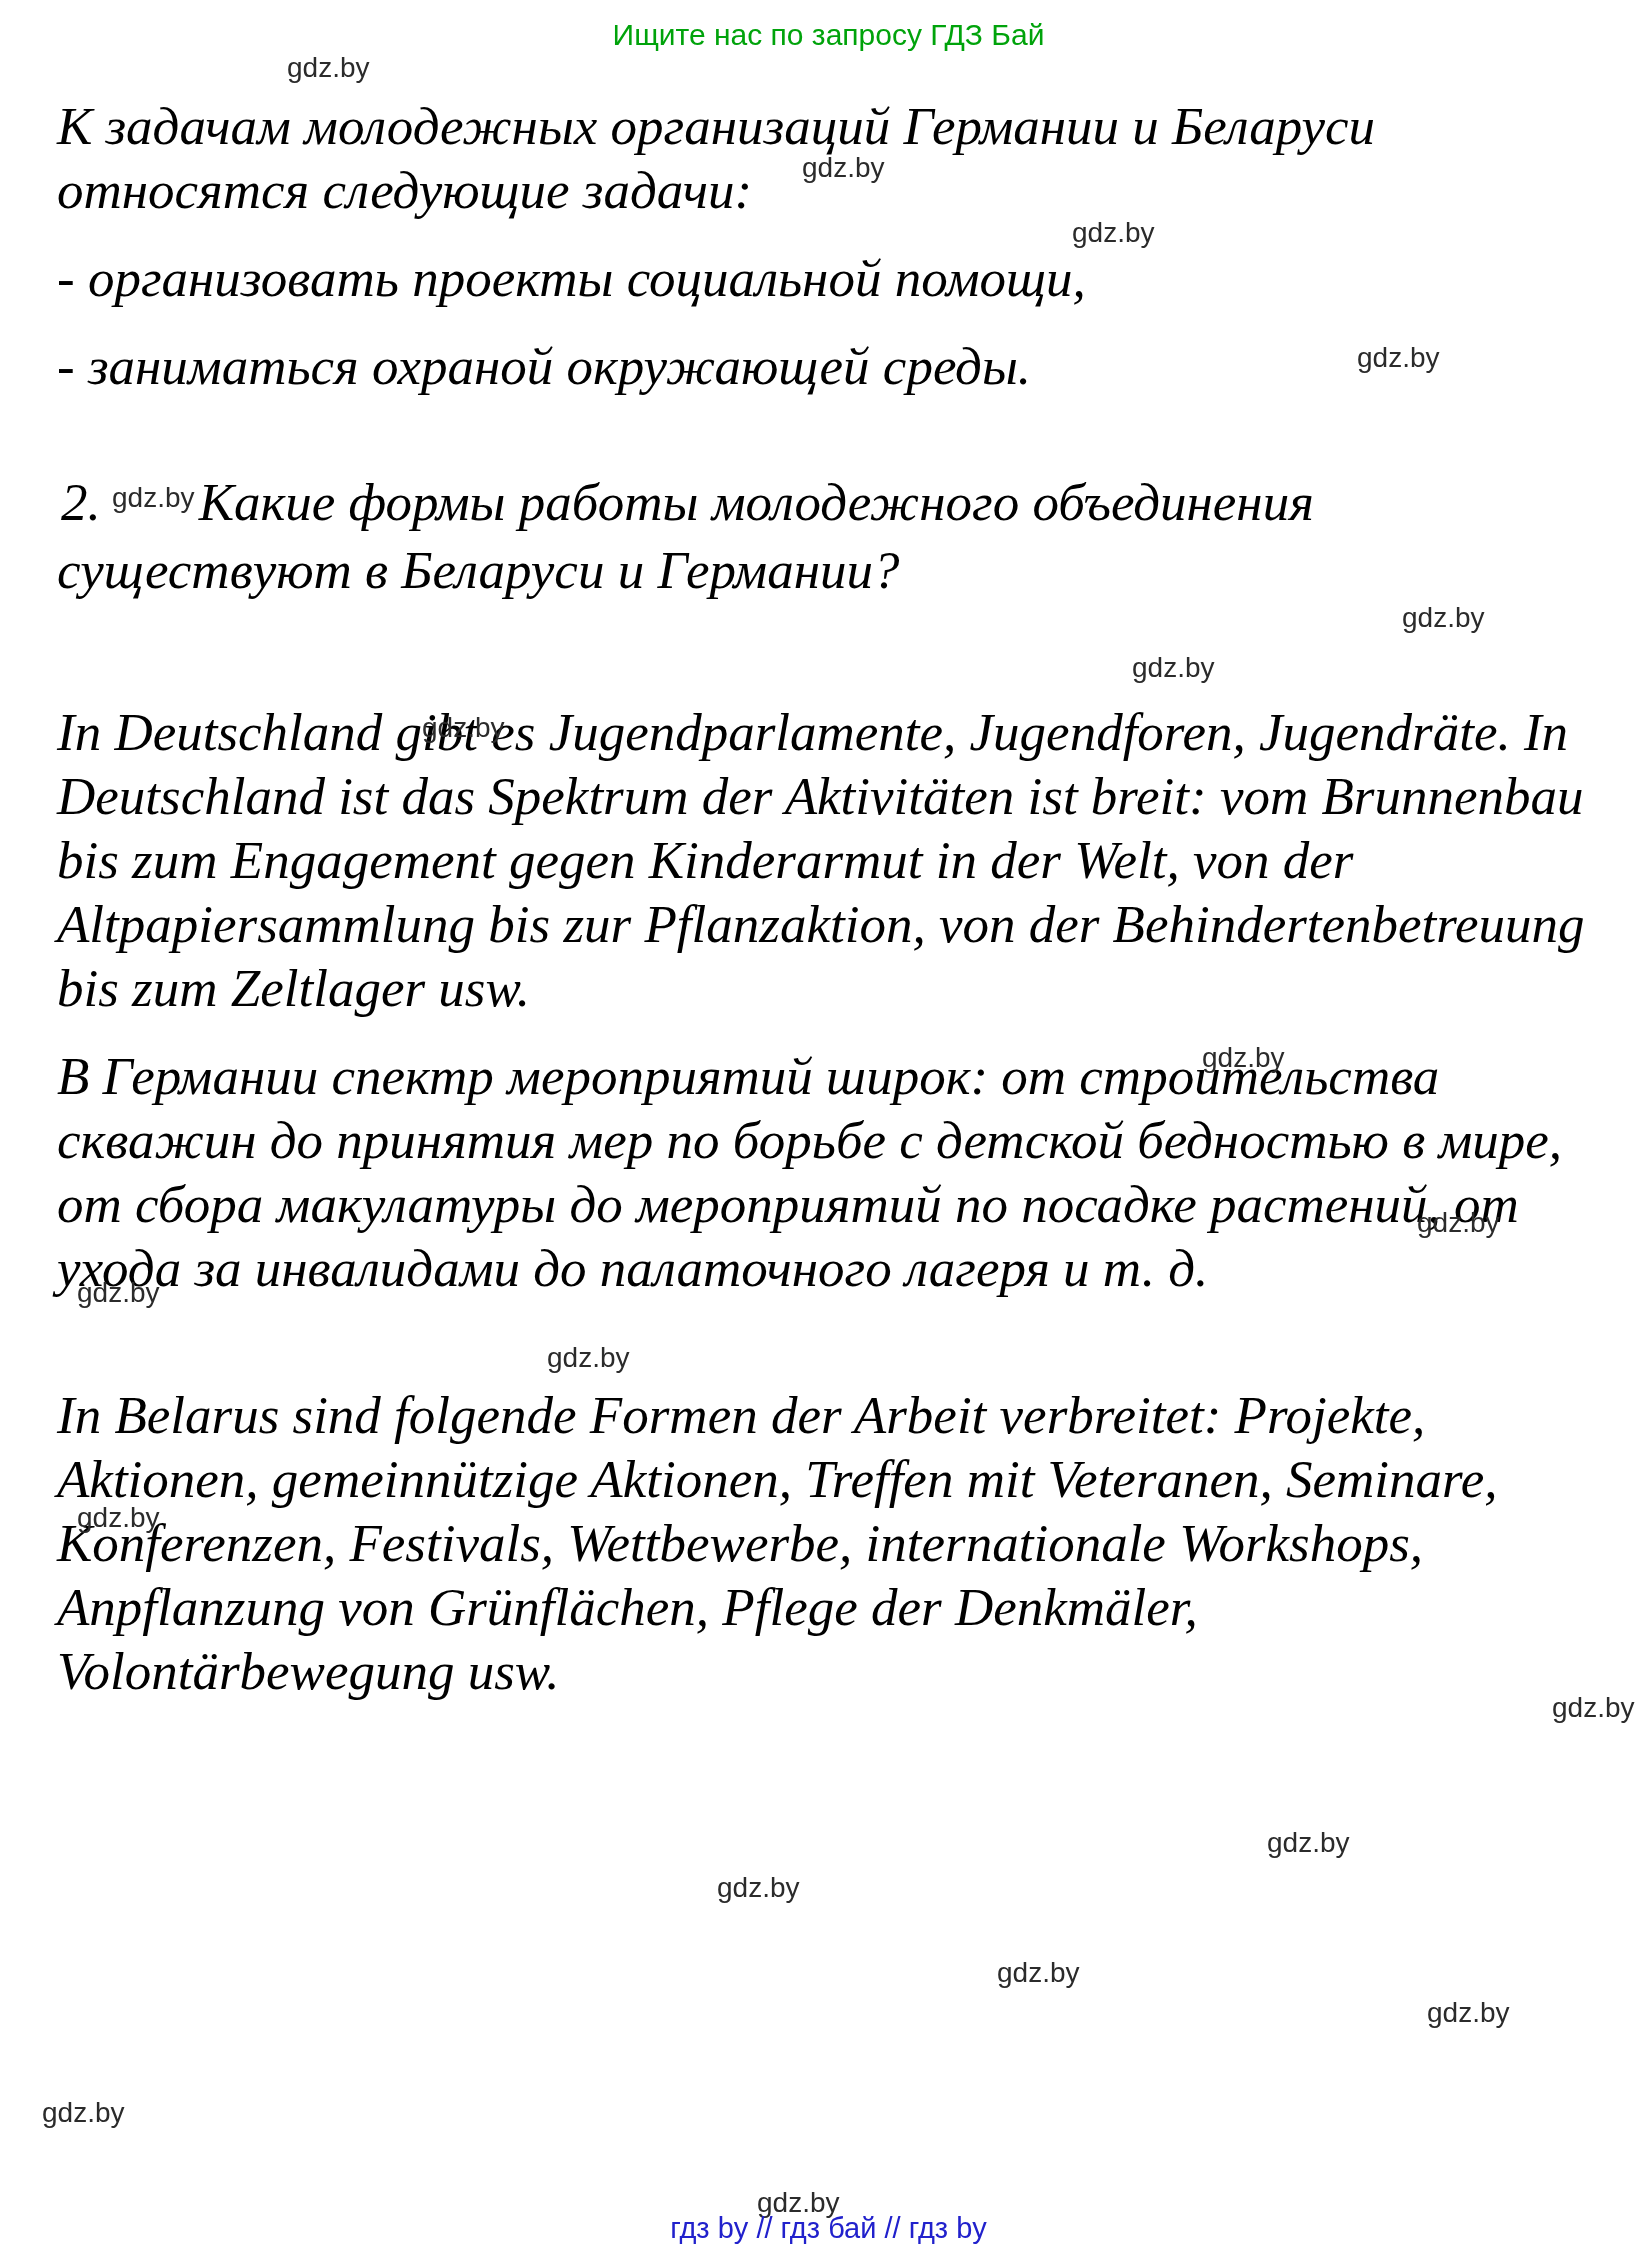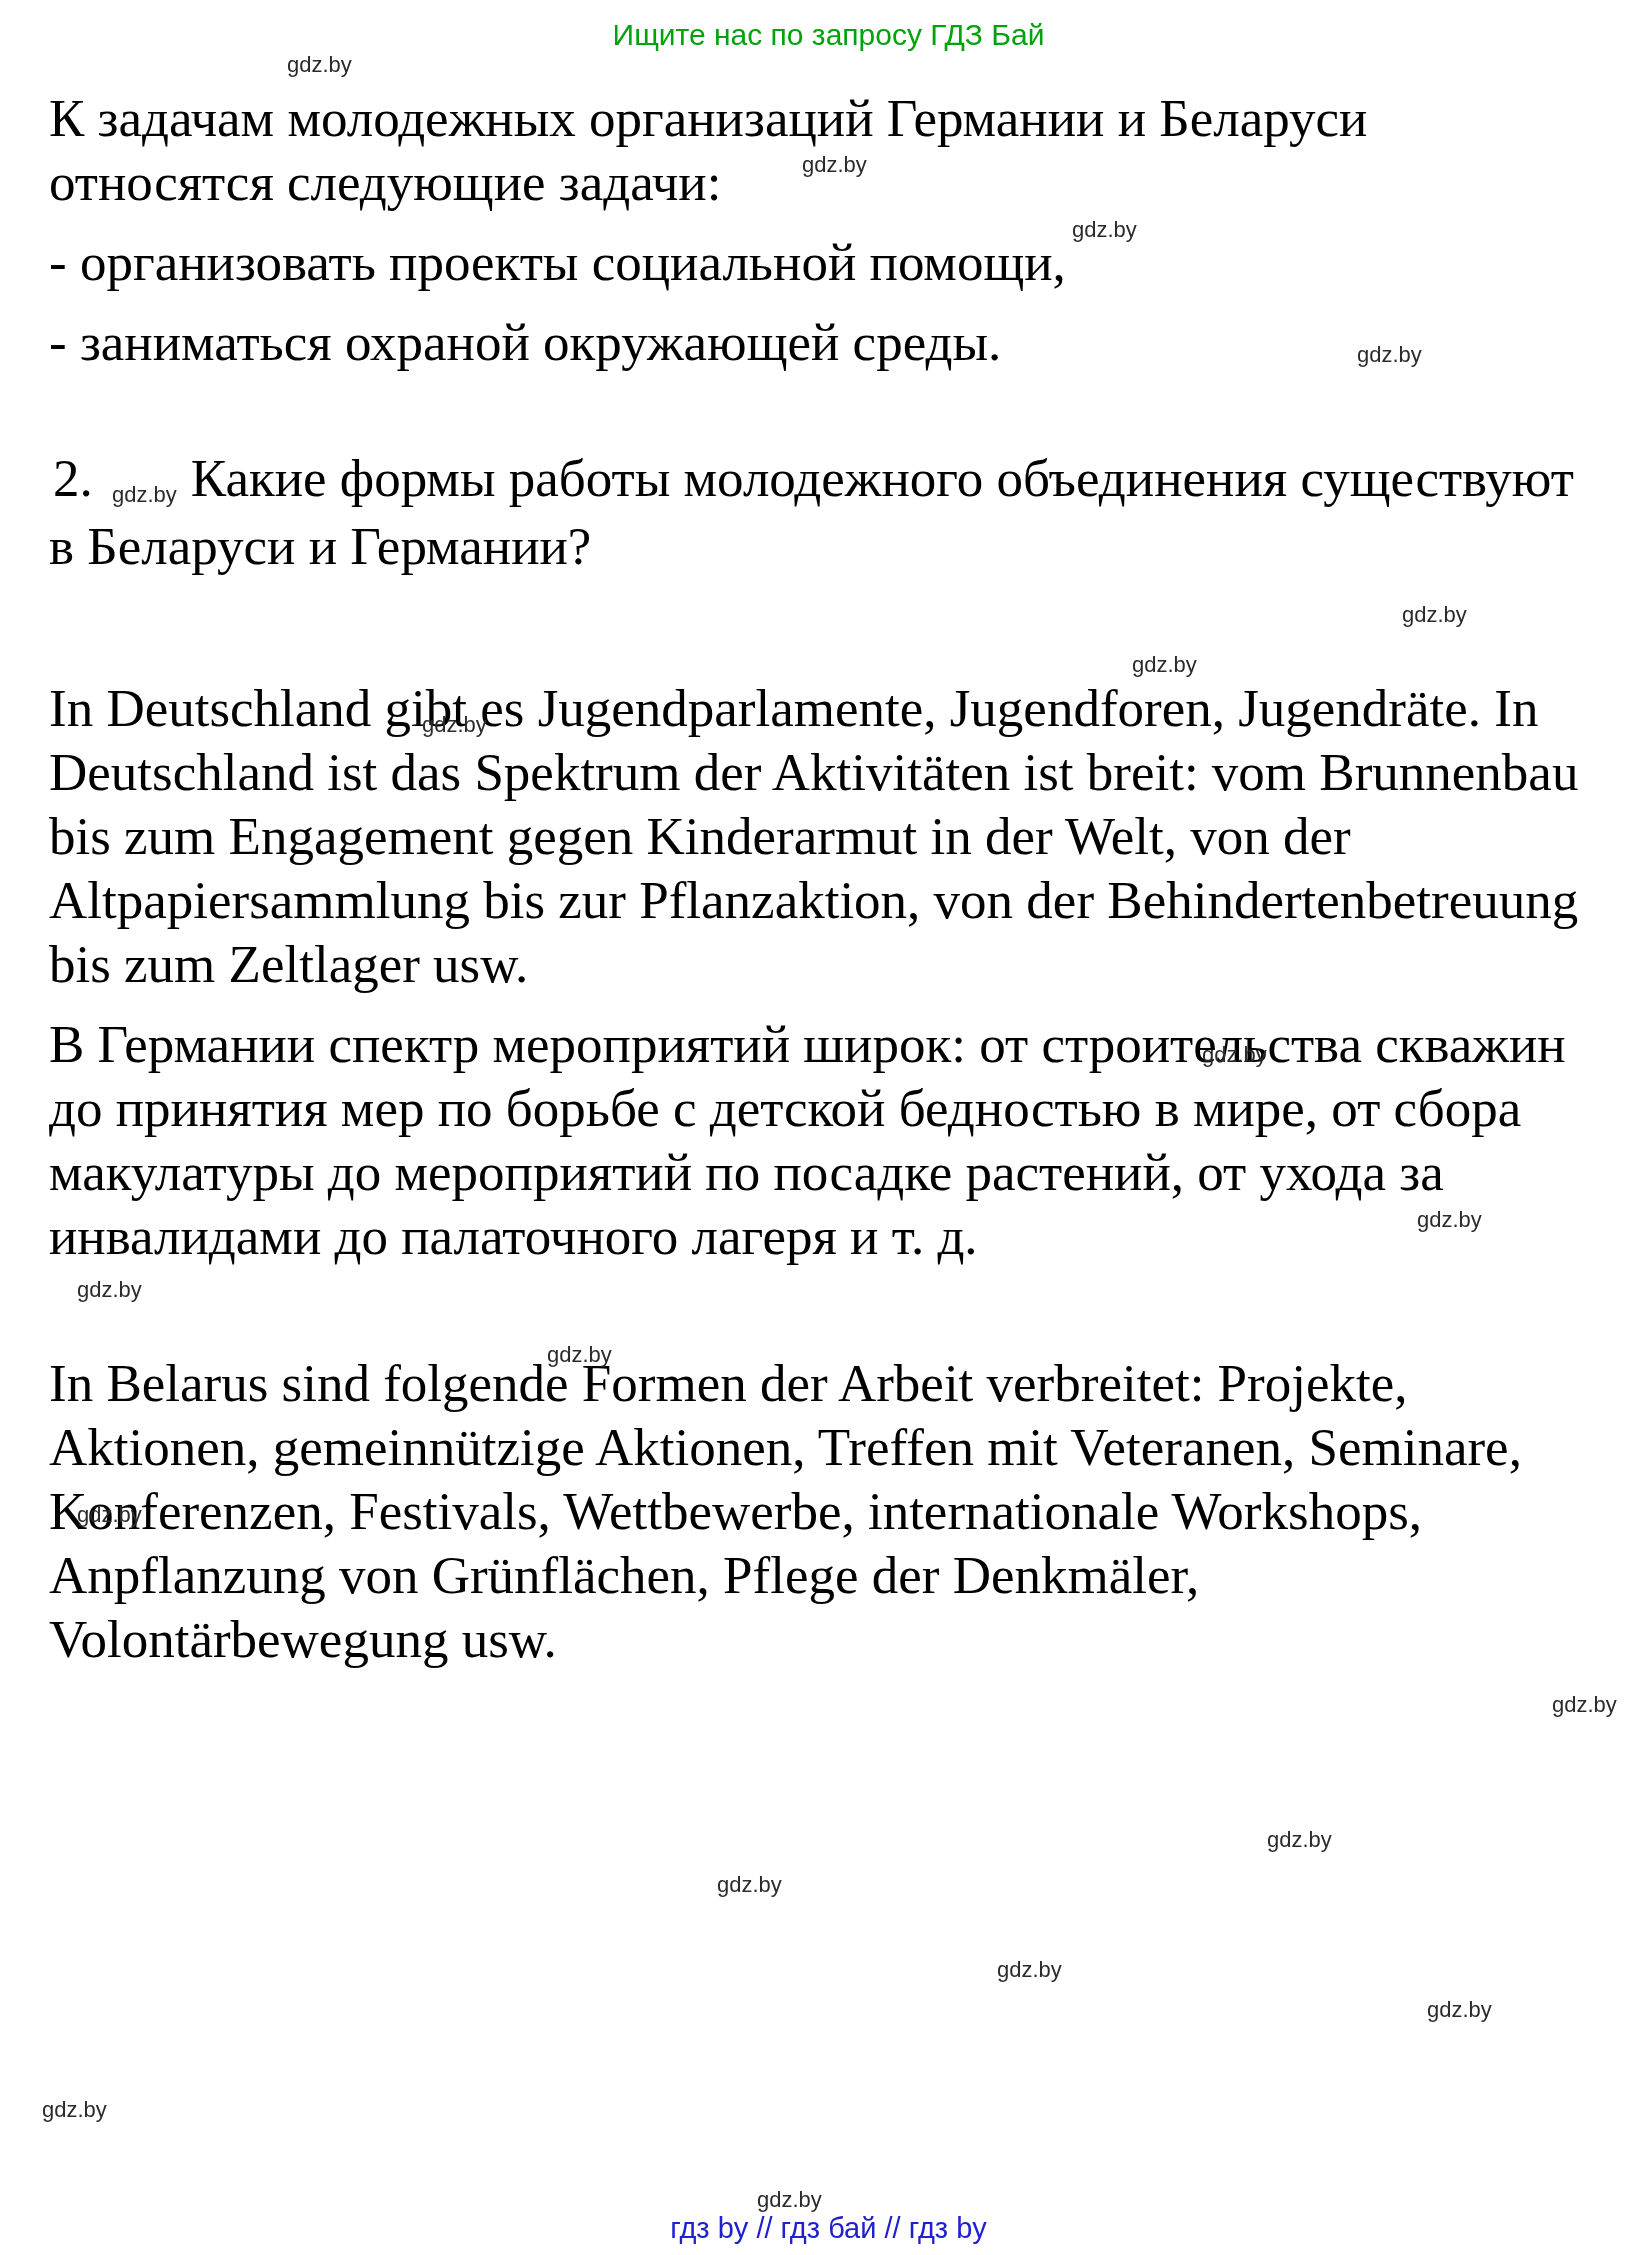--- a/index.html
+++ b/index.html
@@ -25,21 +25,21 @@
   }
   .doc-body {
     position: absolute;
     top: 62px;
     left: 25px;
     right: 30px;
     font-size: 53px;
     line-height: 64px;
     color: #000000;
   }
-  .para { margin: 8px; }
+  .para { margin: 16px; font-style: italic; }
   .question { margin-top: 60px; }
   .q-num { display: inline-block; margin-right: 90px; }
   .gap-lg { margin-top: 90px; }
   .gap-md { margin-top: 75px; }
   .footer-note {
     position: absolute;
     bottom: 14px;
     left: 0;
     right: 0;
     text-align: center;
@@ -49,21 +49,21 @@
     margin-top: 36px;
   }
   .watermark-layer {
     position: absolute;
     top: 0; left: 0; right: 0; bottom: 0;
     pointer-events: none;
   }
   .watermark {
     position: absolute;
     font-family: "Liberation Sans", "DejaVu Sans", sans-serif;
-    font-size: 22px;
+    font-size: 28px;
     color: #2b2b2b;
     white-space: nowrap;
   }
 </style>
 </head>
 <body>
 
 <div class="page">
 
   <div class="header-note">Ищите нас по запросу ГДЗ Бай</div>

